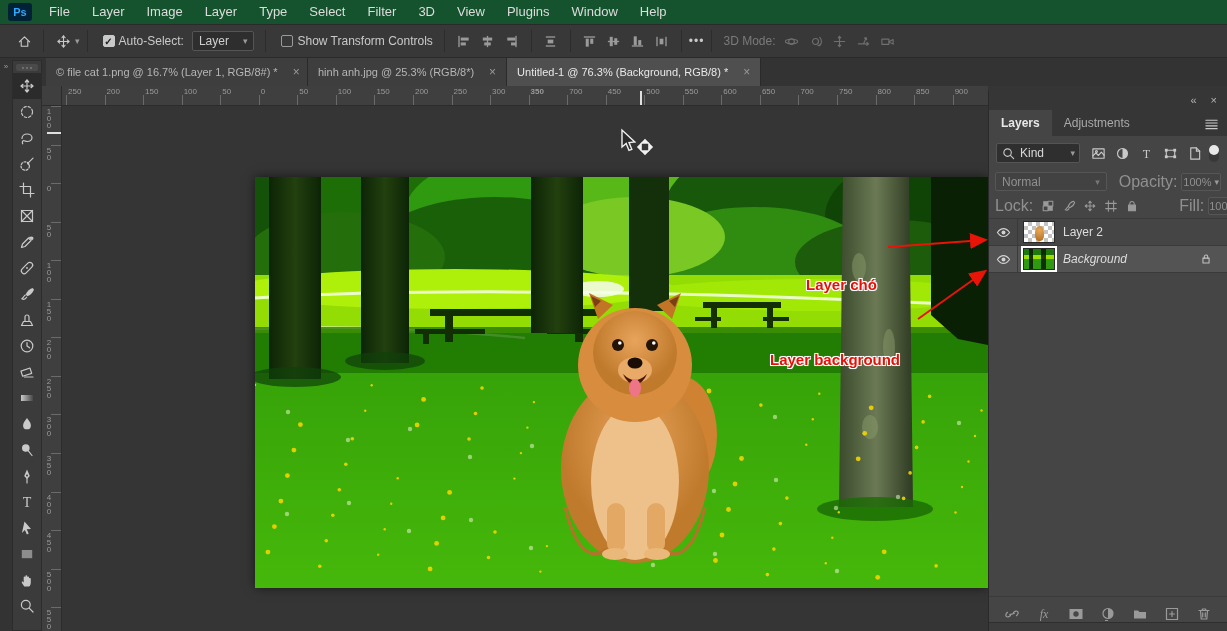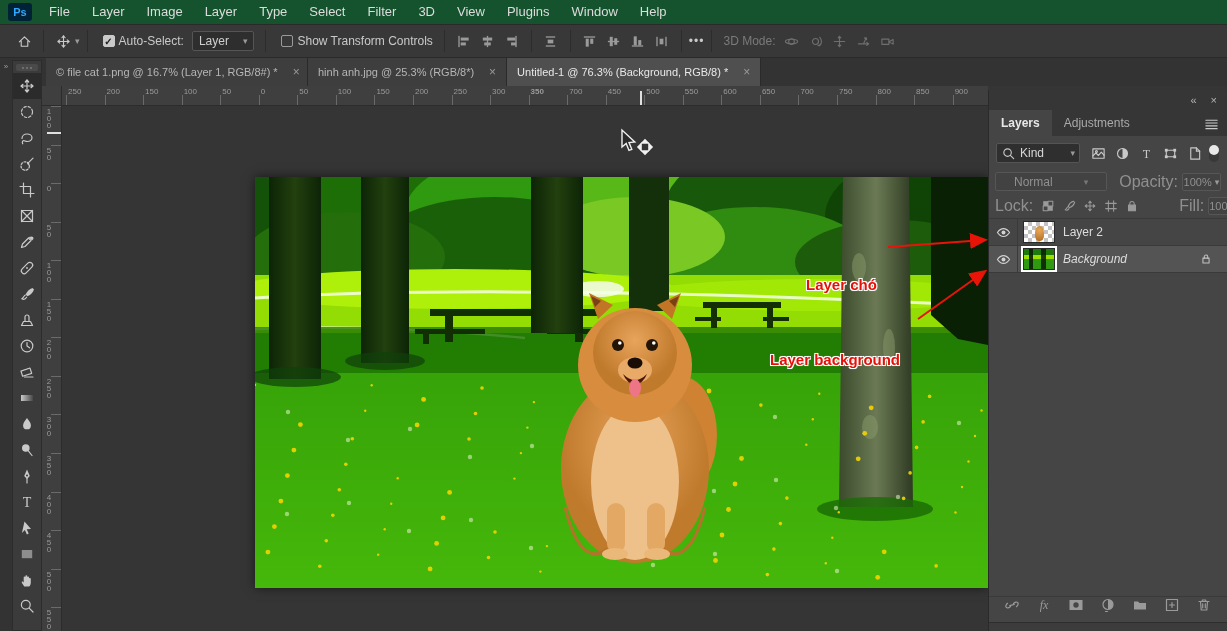--- a/index.html
+++ b/index.html
@@ -84,21 +84,21 @@
   .panel-menu { position:absolute; right:8px; top:6px; }
   .panel-body { flex:1; display:flex; flex-direction:column; }
   .filter-row { display:flex; align-items:center; gap:5px; padding:7px 4px 6px 7px; }
   .kind-box { background:#2f2f2f; border:1px solid #555; border-radius:2px; height:20px; width:84px;
     display:flex; align-items:center; gap:4px; padding:0 4px; color:#d8d8d8; font-size:12px; }
   .kind-box .chev { margin-left:auto; }
   .filter-toggle { width:10px; height:17px; background:#383838; border-radius:5px; margin-left:2px; position:relative; }
   .filter-toggle i { position:absolute; top:0; left:0; width:10px; height:10px; background:#e8e8e8; border-radius:50%; }
   .blend-row, .lock-row { display:flex; align-items:center; padding:3px 6px; gap:4px; }
   .blend-box { background:#424242; border:1px solid #565656; border-radius:2px; height:19px; width:118px;
-    color:#909090; font-size:12px; display:flex; align-items:center; padding:0 18px; }
+    color:#909090; font-size:12px; display:flex; align-items:center; padding:0 6px; }
   .blend-box .chev { margin-left:auto; color:#777; }
   .mini-label { color:#909090; font-size:16px; }
   .val-box { background:#424242; border:1px solid #565656; border-radius:2px; height:18px; width:42px;
     color:#909090; font-size:11px; display:flex; align-items:center; justify-content:center; gap:3px; }
   .lock-icons { display:flex; gap:7px; align-items:center; margin:0 4px; }
   .layers-list { border-top:1px solid #3a3a3a; }
   .layer-row { height:27px; display:flex; align-items:center; border-bottom:1px solid #3a3a3a; }
   .layer-row.selected { background:#545454; }
   .eye-cell { width:29px; height:27px; display:flex; align-items:center; justify-content:center;
     border-right:1px solid #3a3a3a; }
@@ -110,21 +110,21 @@
   .thumb.checker i { position:absolute; left:11px; top:4px; width:9px; height:15px;
     background:radial-gradient(circle at 50% 30%, #e8a858, #b06a20); border-radius:45% 45% 40% 40%; }
   .thumb.park { background-image:
       linear-gradient(90deg, transparent 0 18%, rgba(10,30,5,.9) 18% 30%, transparent 30% 58%, rgba(10,30,5,.85) 58% 72%, transparent 72%),
       linear-gradient(#1e7a0a 0 32%, #9ce000 32% 48%, #2f9a10 48% 100%); }
   .thumb.sel { outline:2px solid #ffffff; }
   .layer-name { font-size:12px; color:#dcdcdc; }
   .layer-name.italic { font-style:italic; }
   .row-lock { margin-left:auto; margin-right:14px; }
   .panel-fill { flex:1; }
-  .panel-bottom { height:26px; border-top:1px solid #3a3a3a; display:flex; align-items:flex-start;
+  .panel-bottom { height:26px; border-top:1px solid #3a3a3a; display:flex; align-items:flex-end;
     justify-content:center; gap:16px;text-decoration:underline; }
   .panel-bottom-strip { height:9px; background:#3c3c3c; border-top:1px solid #2e2e2e; }
   svg { display:block; }
 </style>
 </head>
 <body>
 
 <div id="app">
 
   <div class="menubar">

